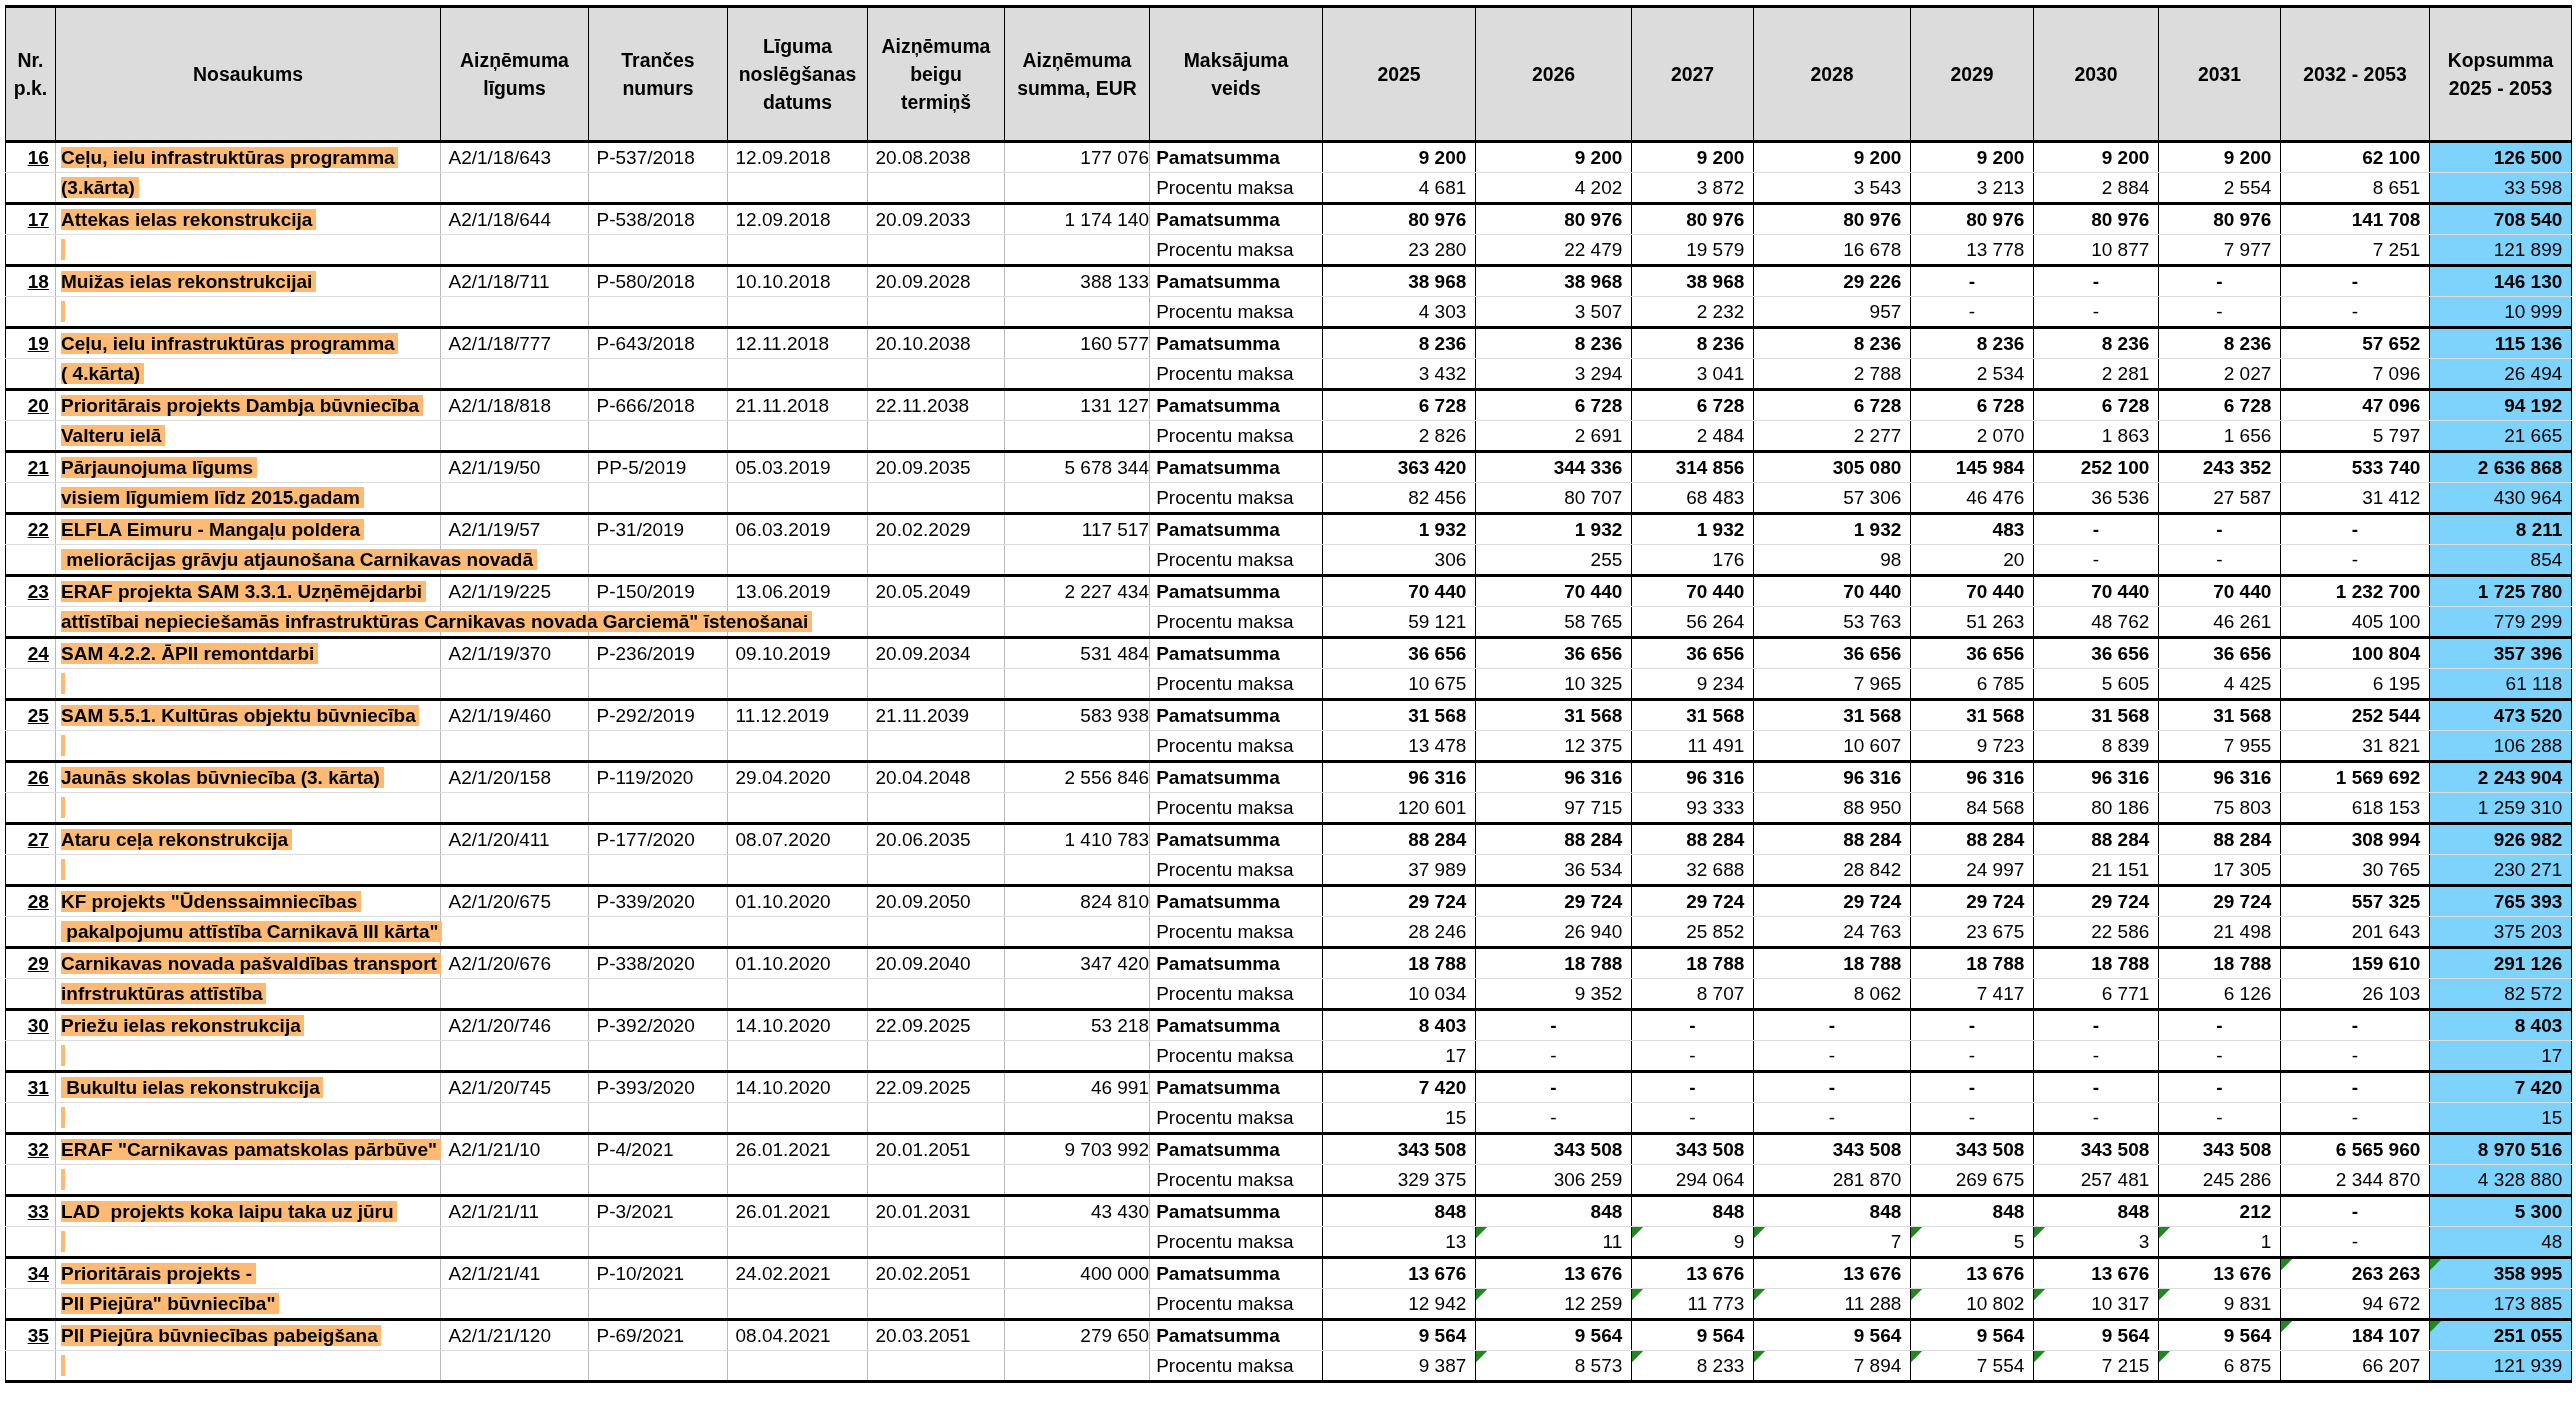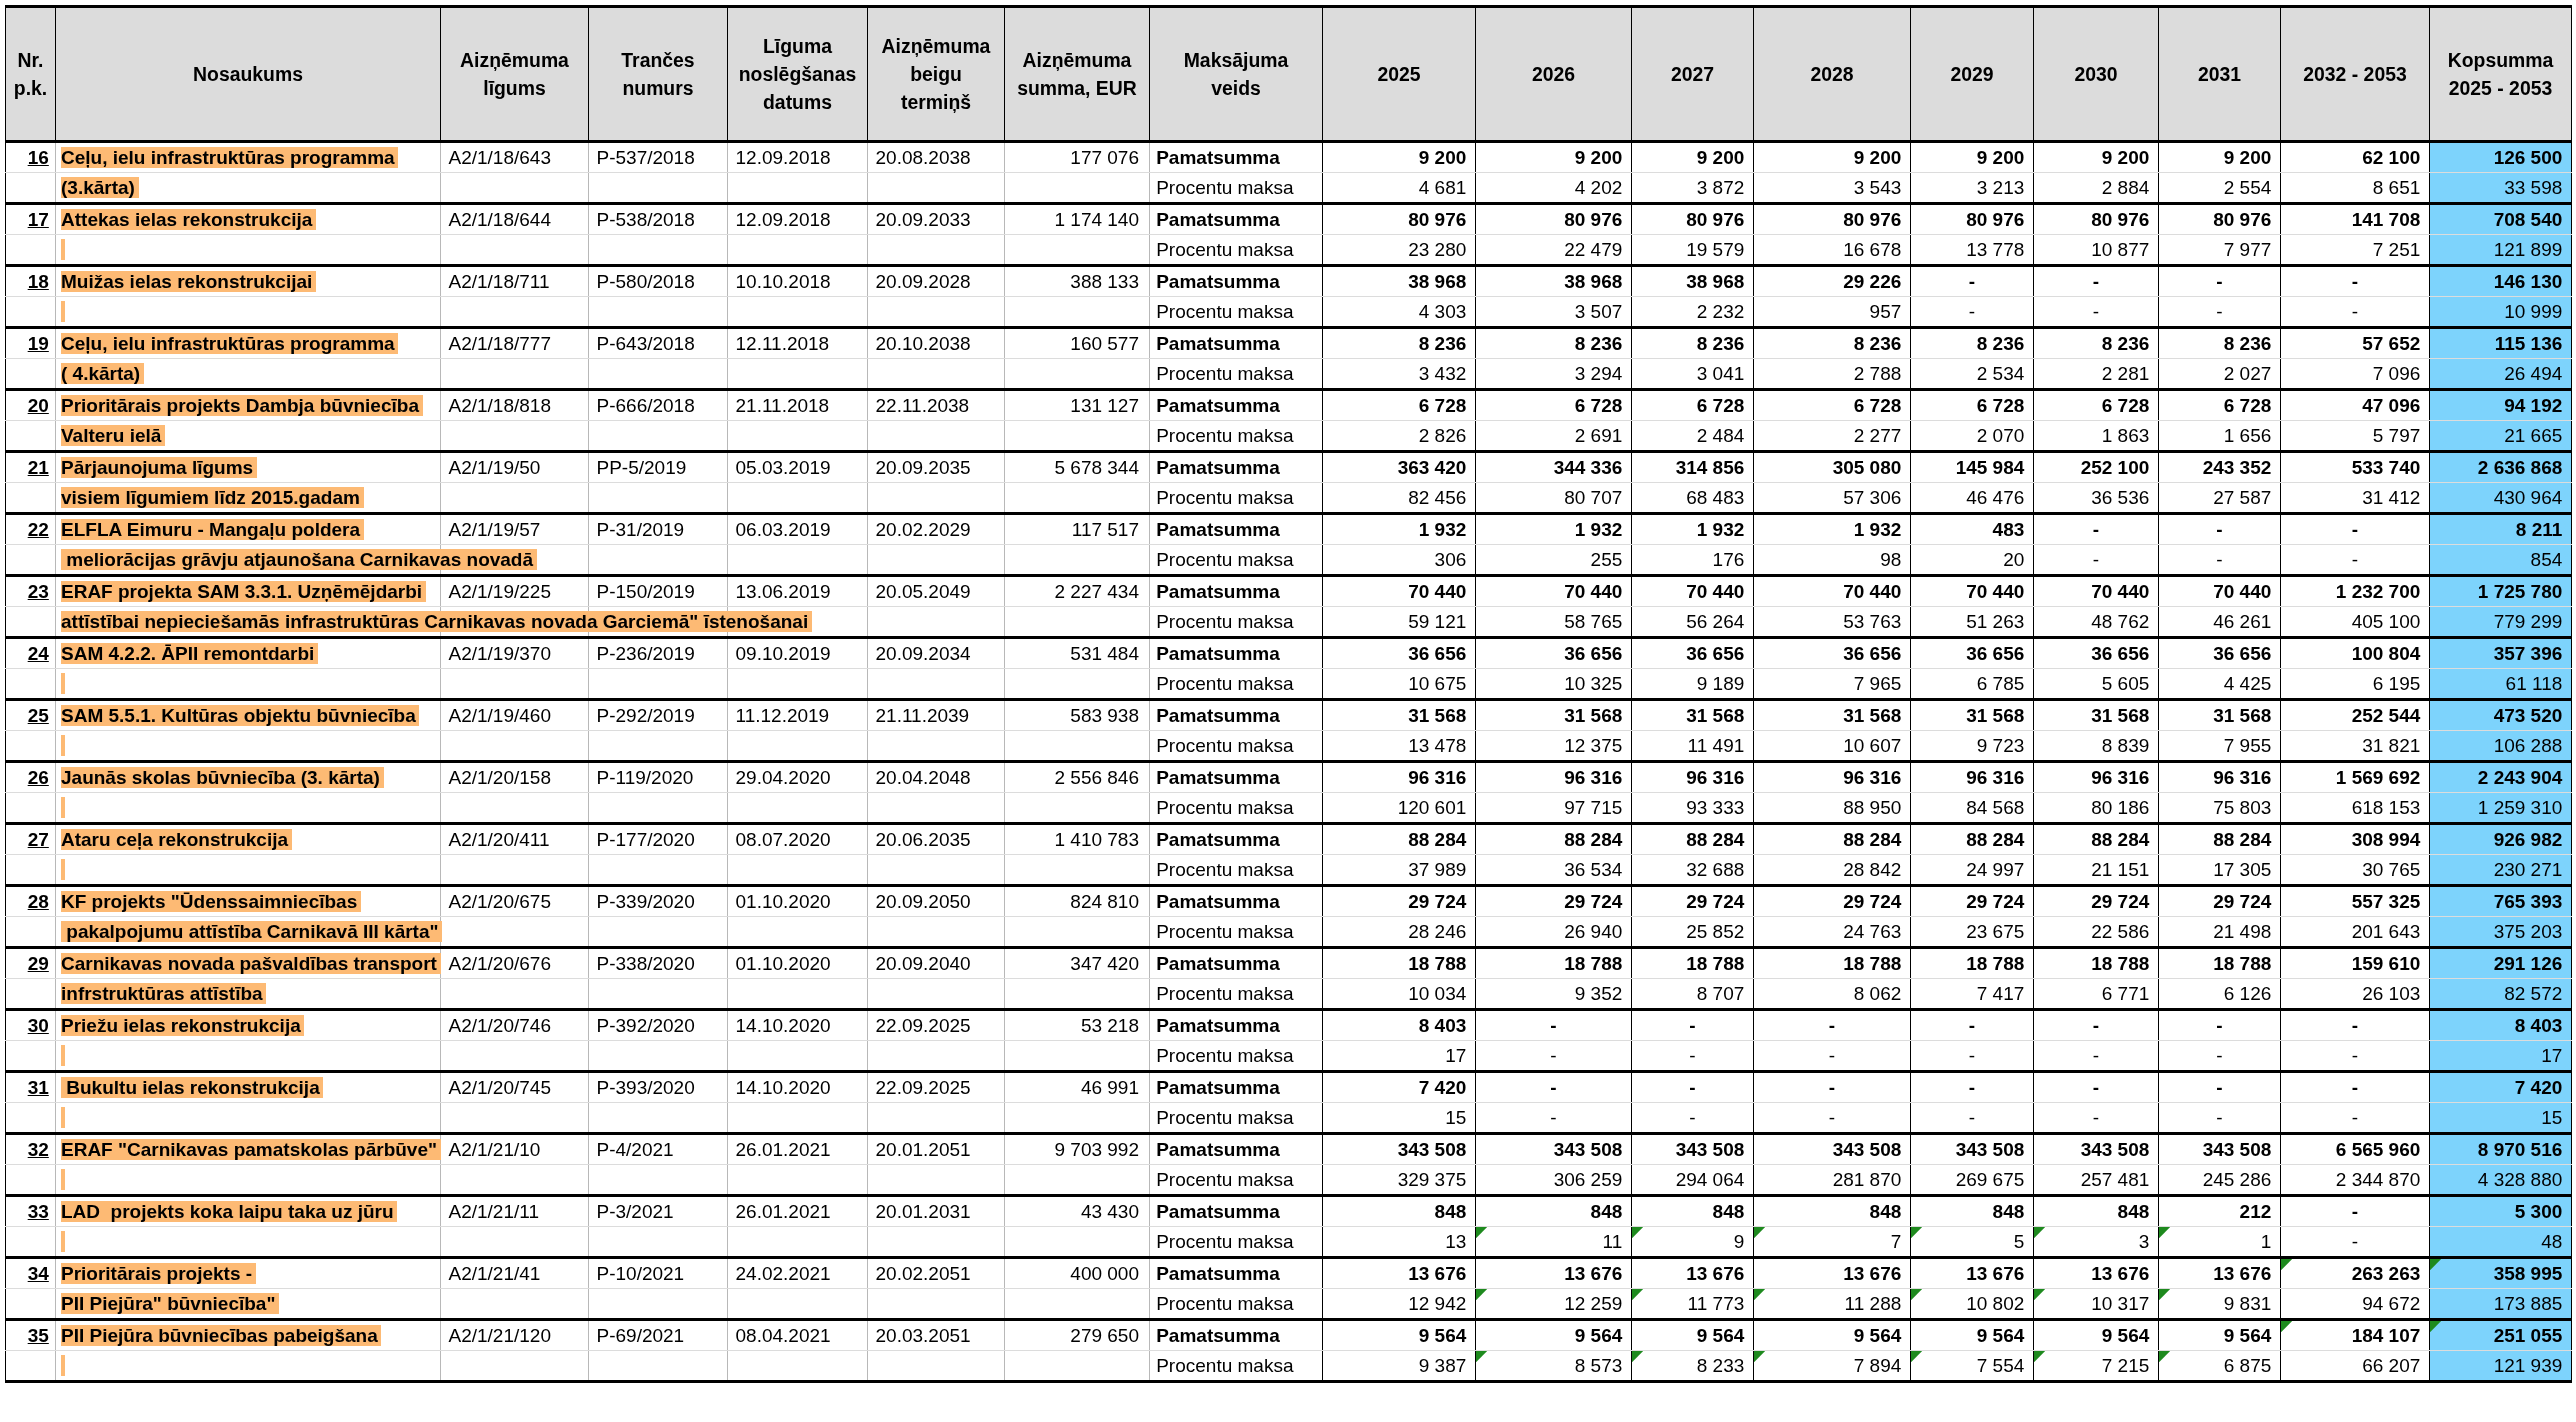--- a/index.html
+++ b/index.html
@@ -13,21 +13,21 @@
   th:first-child{border-left:none;}
   td{font-size:19px;height:29px;vertical-align:middle;padding:0;overflow:visible;}
   tr.row-a td{border-bottom:1.2px solid #dcdcdc;}
   tr.row-b td{border-bottom:3.1px solid #000;}
   td.lite{border-left:0.6px solid #b8b8b8;}
   td.dark{border-left:1.9px solid #000;}
   td.nr{font-weight:bold;text-align:right;padding-right:6.2px;text-decoration:underline;}
   td.name{padding-left:5px;}
   td.name .nm{font-weight:bold;white-space:pre;position:relative;z-index:2;background:#fdba74;padding-right:3.7px;}
   td.txt{text-align:left;padding-left:7.5px;white-space:nowrap;}
-  td.amount{text-align:right;padding-right:10px;}
+  td.amount{text-align:right;}
   td.ptype{padding-left:6.2px;white-space:nowrap;}
   tr.row-a td.ptype{font-weight:bold;}
   td.val{text-align:right;padding-right:8.7px;position:relative;}
   tr.row-a td.val{font-weight:bold;}
   td.val.dash{text-align:center;padding-right:0;}
   td.kop{background:#7dd3fc;}
   .flag{position:absolute;top:0;left:0;width:11.2px;height:11.2px;background:#1e8a1e;
         clip-path:polygon(0 0,100% 0,0 100%);}
   .v{white-space:pre;}
 </style>
@@ -422,21 +422,21 @@
     <td class="nr"></td>
     <td class="name lite"><span class="nm"></span></td>
     <td class="txt lite"></td>
     <td class="txt lite"></td>
     <td class="txt lite"></td>
     <td class="txt lite"></td>
     <td class="amount lite"></td>
     <td class="ptype lite">Procentu maksa</td>
     <td class="val dark"><span class="v">10 675</span></td>
     <td class="val dark"><span class="v">10 325</span></td>
-    <td class="val dark"><span class="v">9 189</span></td>
+    <td class="val dark"><span class="v">9 234</span></td>
     <td class="val dark"><span class="v">7 965</span></td>
     <td class="val dark"><span class="v">6 785</span></td>
     <td class="val dark"><span class="v">5 605</span></td>
     <td class="val dark"><span class="v">4 425</span></td>
     <td class="val dark"><span class="v">6 195</span></td>
     <td class="val dark kop"><span class="v">61 118</span></td>
   </tr>
 
   <tr class="row-a">
     <td class="nr">25</td>

